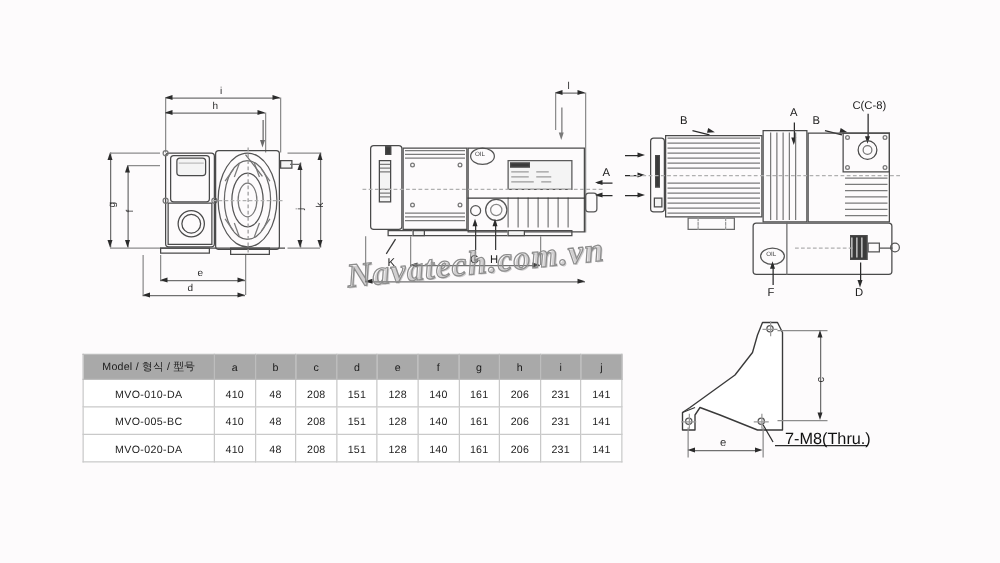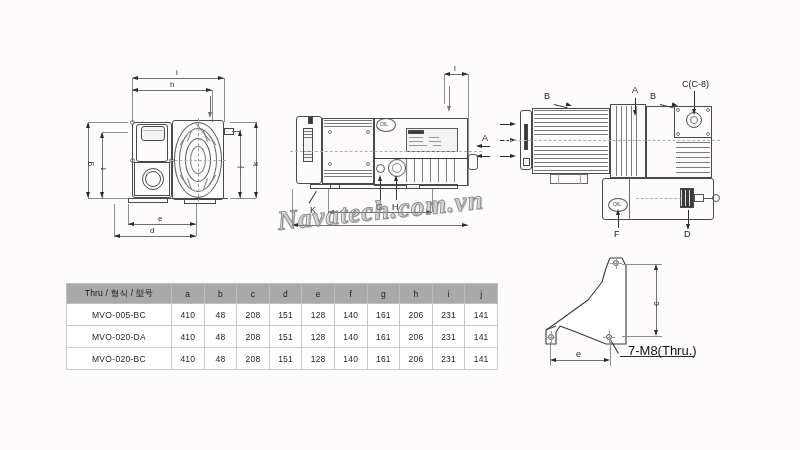--- a/index.html
+++ b/index.html
@@ -508,34 +508,47 @@
 
     <div class="ln" style="left:80px; top:92px; width:1px; height:16px; background:#2b2b2b; transform:rotate(-30deg); transform-origin:top left;"></div>
     <div class="ln hln" style="left:90px; top:108px; width:8px; background:#2b2b2b;"></div>
     <div class="ln hln" style="left:98px; top:108px; width:66px; background:#2b2b2b;"></div>
     <span class="biglbl" style="left:98px; top:96px;">7-M8(Thru.)</span>
   </div>
 
   <table id="spec-table">
     <thead>
       <tr>
-        <th>Thru / 형식 / 型号</th>
+        <th>Model / 형식 / 型号</th>
         <th>a</th>
         <th>b</th>
         <th>c</th>
         <th>d</th>
         <th>e</th>
         <th>f</th>
         <th>g</th>
         <th>h</th>
         <th>i</th>
         <th>j</th>
       </tr>
     </thead>
     <tbody>
+      <tr>
+        <td>MVO-010-DA</td>
+        <td>410</td>
+        <td>48</td>
+        <td>208</td>
+        <td>151</td>
+        <td>128</td>
+        <td>140</td>
+        <td>161</td>
+        <td>206</td>
+        <td>231</td>
+        <td>141</td>
+      </tr>
       <tr>
         <td>MVO-005-BC</td>
         <td>410</td>
         <td>48</td>
         <td>208</td>
         <td>151</td>
         <td>128</td>
         <td>140</td>
         <td>161</td>
         <td>206</td>
@@ -548,31 +561,18 @@
         <td>48</td>
         <td>208</td>
         <td>151</td>
         <td>128</td>
         <td>140</td>
         <td>161</td>
         <td>206</td>
         <td>231</td>
         <td>141</td>
       </tr>
-      <tr>
-        <td>MVO-020-BC</td>
-        <td>410</td>
-        <td>48</td>
-        <td>208</td>
-        <td>151</td>
-        <td>128</td>
-        <td>140</td>
-        <td>161</td>
-        <td>206</td>
-        <td>231</td>
-        <td>141</td>
-      </tr>
     </tbody>
   </table>
 
   <div id="watermark">Navatech.com.vn</div>
 
 </div>
 
 </body></html>

